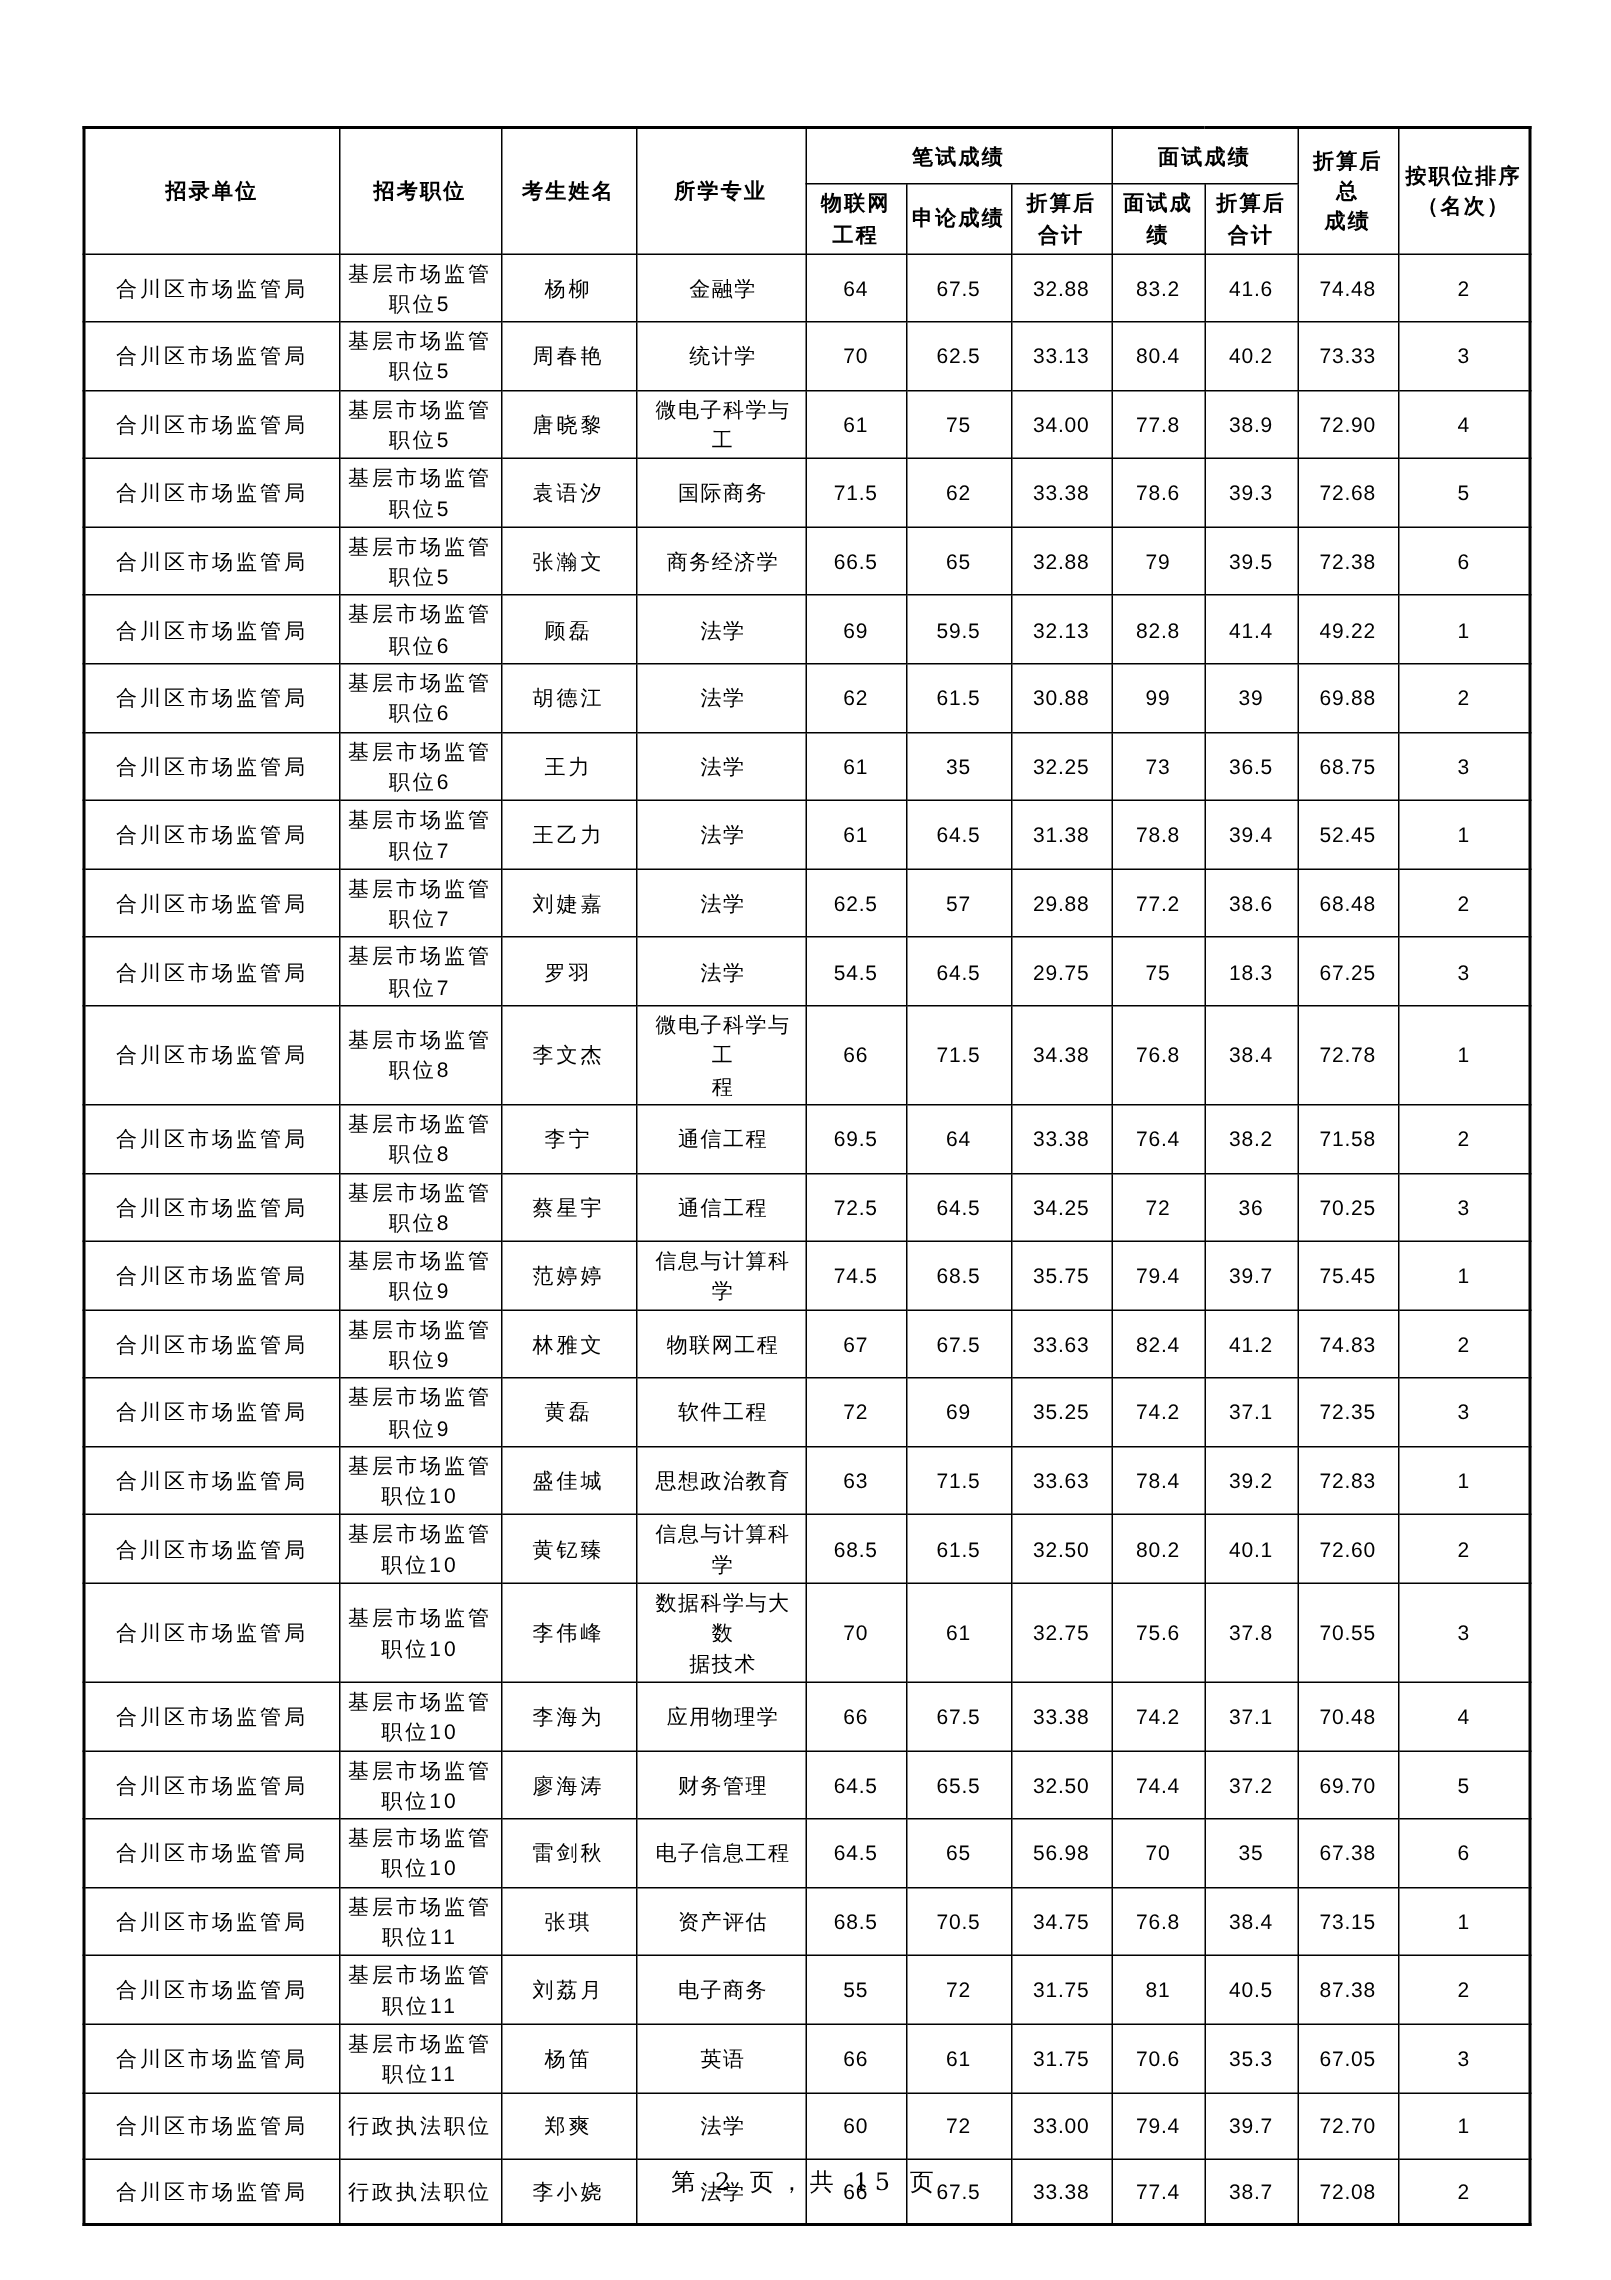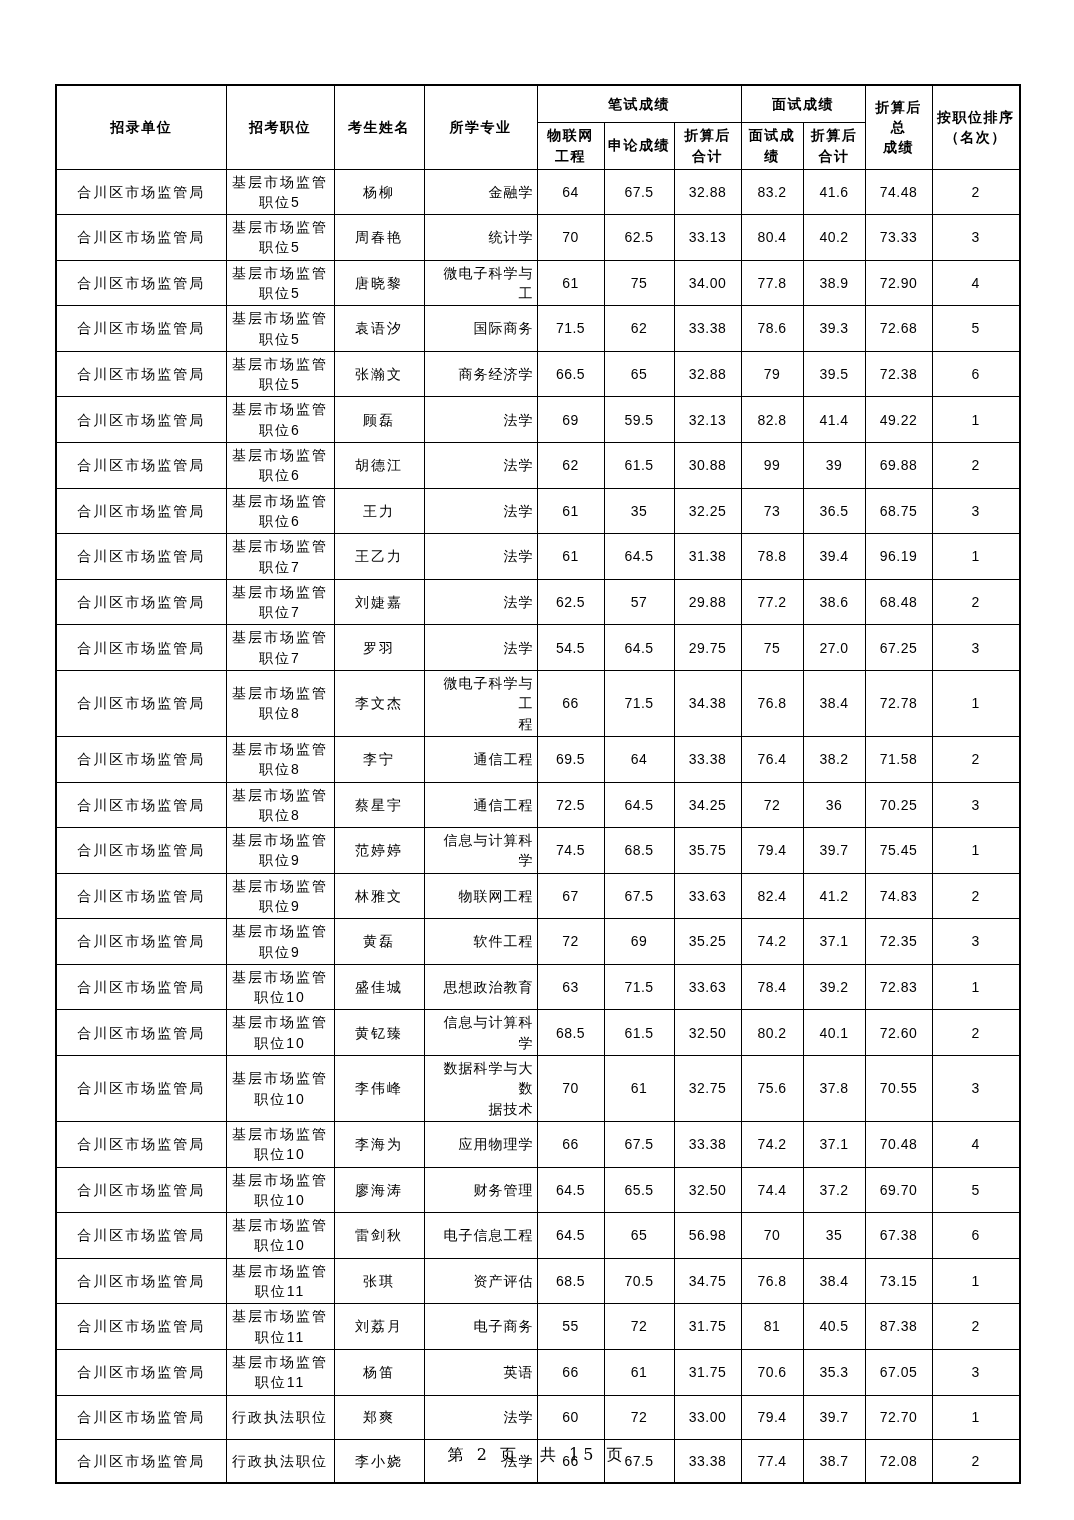--- a/index.html
+++ b/index.html
@@ -37,21 +37,21 @@
     overflow: hidden;
   }
   th {
     font-weight: bold;
     letter-spacing: 1.5px;
   }
   thead tr.group-row { height: 37px; }
   thead tr.sub-row   { height: 47px; }
   tbody tr { height: 44px; }
   td.col-major {
-    text-align: right;
+    text-align: center;
     padding-left: 6px;
     letter-spacing: 1px;
   }
   td.num { letter-spacing: 0.5px; }
   col.c-unit      { width: 170px; }
   col.c-position  { width: 108px; }
   col.c-name      { width: 90px;  }
   col.c-major     { width: 113px; }
   col.c-xingce    { width: 67px;  }
   col.c-shenlun   { width: 70px;  }
@@ -231,21 +231,21 @@
           <td class="col-unit">合川区市场监管局</td>
           <td class="col-position">基层市场监管
 职位7</td>
           <td class="col-name">王乙力</td>
           <td class="col-major">法学</td>
           <td class="col-xingce num">61</td>
           <td class="col-shenlun num">64.5</td>
           <td class="col-written_conv num">31.38</td>
           <td class="col-interview num">78.8</td>
           <td class="col-interview_conv num">39.4</td>
-          <td class="col-total num">96.19</td>
+          <td class="col-total num">52.45</td>
           <td class="col-rank num">1</td>
         </tr>
         <tr>
           <td class="col-unit">合川区市场监管局</td>
           <td class="col-position">基层市场监管
 职位7</td>
           <td class="col-name">刘婕嘉</td>
           <td class="col-major">法学</td>
           <td class="col-xingce num">62.5</td>
           <td class="col-shenlun num">57</td>
@@ -258,21 +258,21 @@
         <tr>
           <td class="col-unit">合川区市场监管局</td>
           <td class="col-position">基层市场监管
 职位7</td>
           <td class="col-name">罗羽</td>
           <td class="col-major">法学</td>
           <td class="col-xingce num">54.5</td>
           <td class="col-shenlun num">64.5</td>
           <td class="col-written_conv num">29.75</td>
           <td class="col-interview num">75</td>
-          <td class="col-interview_conv num">27.0</td>
+          <td class="col-interview_conv num">18.3</td>
           <td class="col-total num">67.25</td>
           <td class="col-rank num">3</td>
         </tr>
         <tr>
           <td class="col-unit">合川区市场监管局</td>
           <td class="col-position">基层市场监管
 职位8</td>
           <td class="col-name">李文杰</td>
           <td class="col-major">微电子科学与工
 程</td>

